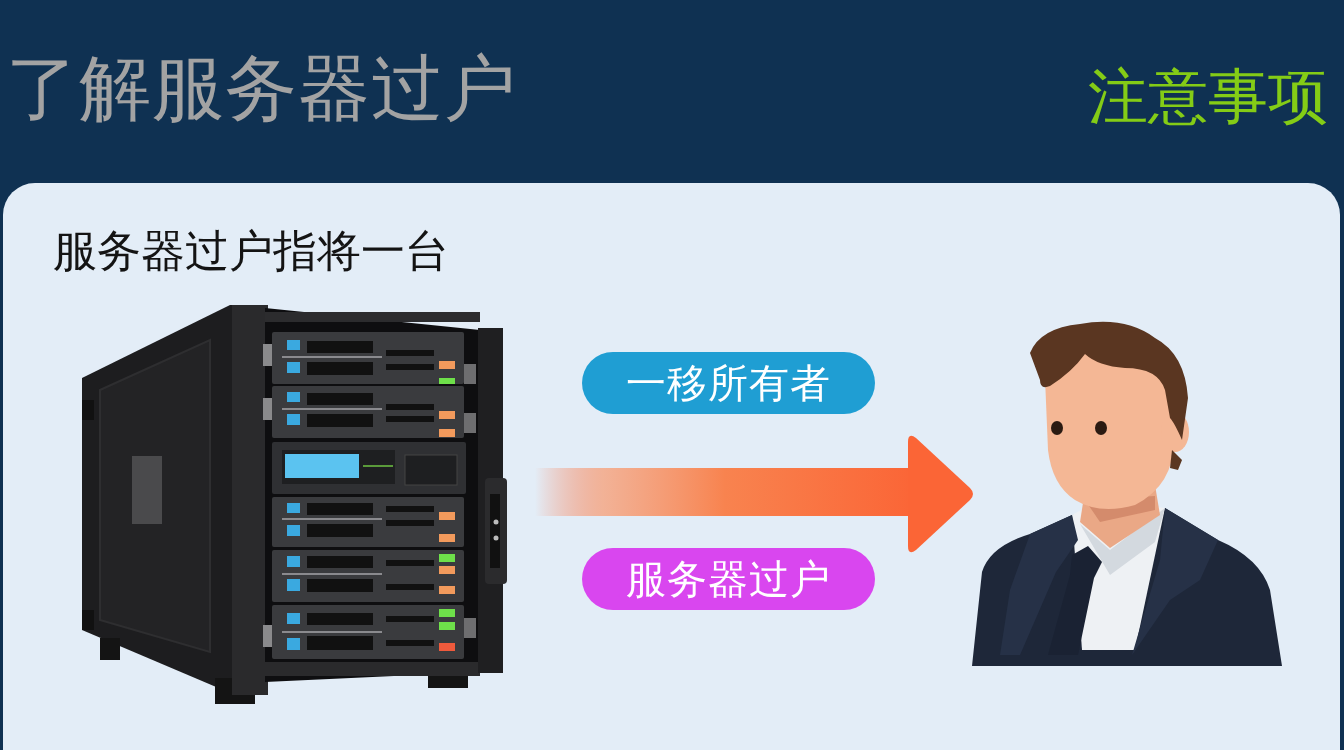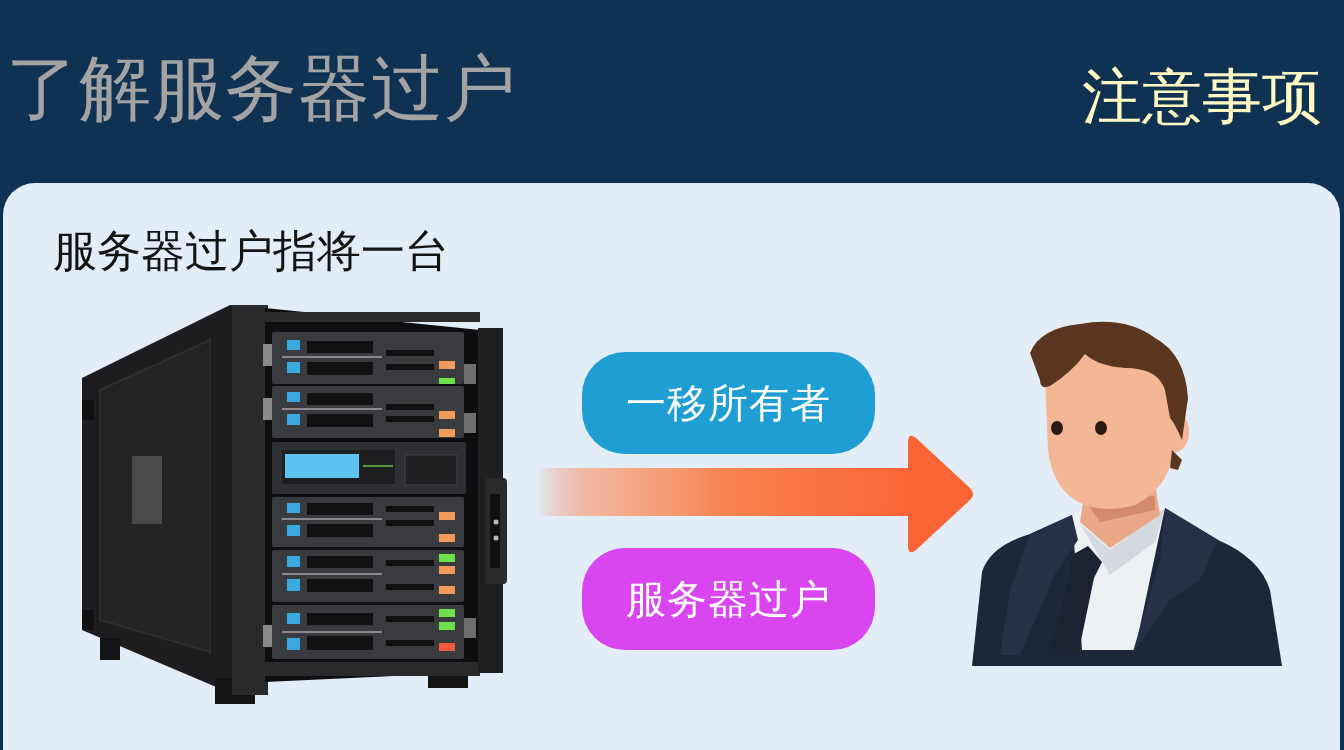--- a/index.html
+++ b/index.html
@@ -14,23 +14,23 @@
     left: 6px; top: 52px;
     font-size: 72px;
     font-weight: normal;
     color: #a3a3a3;
     letter-spacing: 1px;
     line-height: 1;
     white-space: nowrap;
   }
   .slide-subtitle {
     position: absolute;
-    right: 22px; top: 66px;
+    right: 16px; top: 66px;
     font-size: 60px;
-    color: #fef9c3;
+    color: #84cc16;
     line-height: 1;
     white-space: nowrap;
   }
   .card {
     position: absolute;
     left: 3px; top: 183px;
     width: 1337px; height: 600px;
     background: #e3edf7;
     border-radius: 32px;
   }
@@ -53,21 +53,21 @@
     left: 960px; top: 310px;
     width: 340px; height: 370px;
   }
   .arrow {
     position: absolute;
     left: 530px; top: 430px;
     width: 450px; height: 128px;
   }
   .pill {
     position: absolute;
-    width: 293px; height: 102px;
+    width: 293px; height: 62px;
     border-radius: 43px;
     color: #ffffff;
     font-size: 40px;
     display: flex; align-items: center; justify-content: center;
     white-space: nowrap;
     letter-spacing: 1px;
   }
   .pill-top { left: 582px; top: 352px; background: #1f9ed3; }
   .pill-bottom { left: 582px; top: 548px; background: #d946ef; }
 </style>

